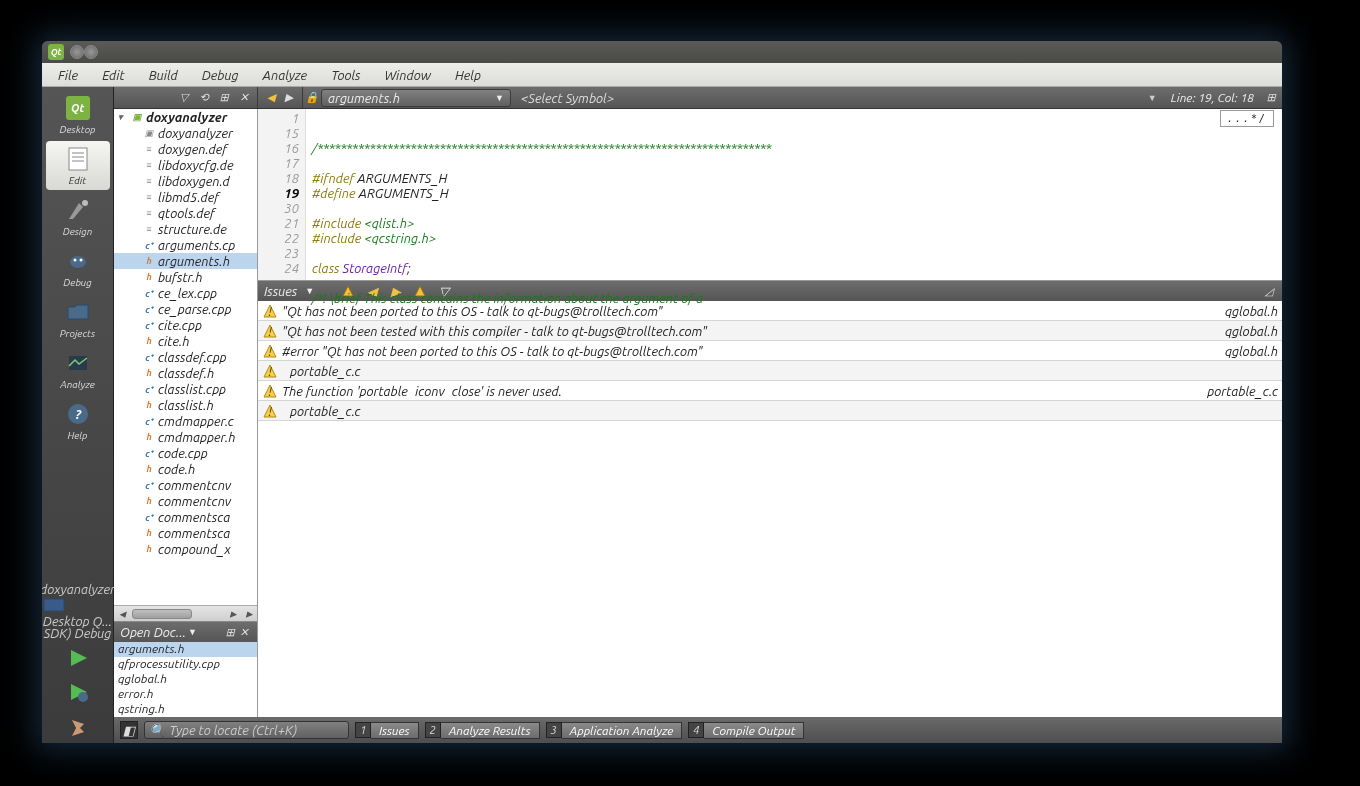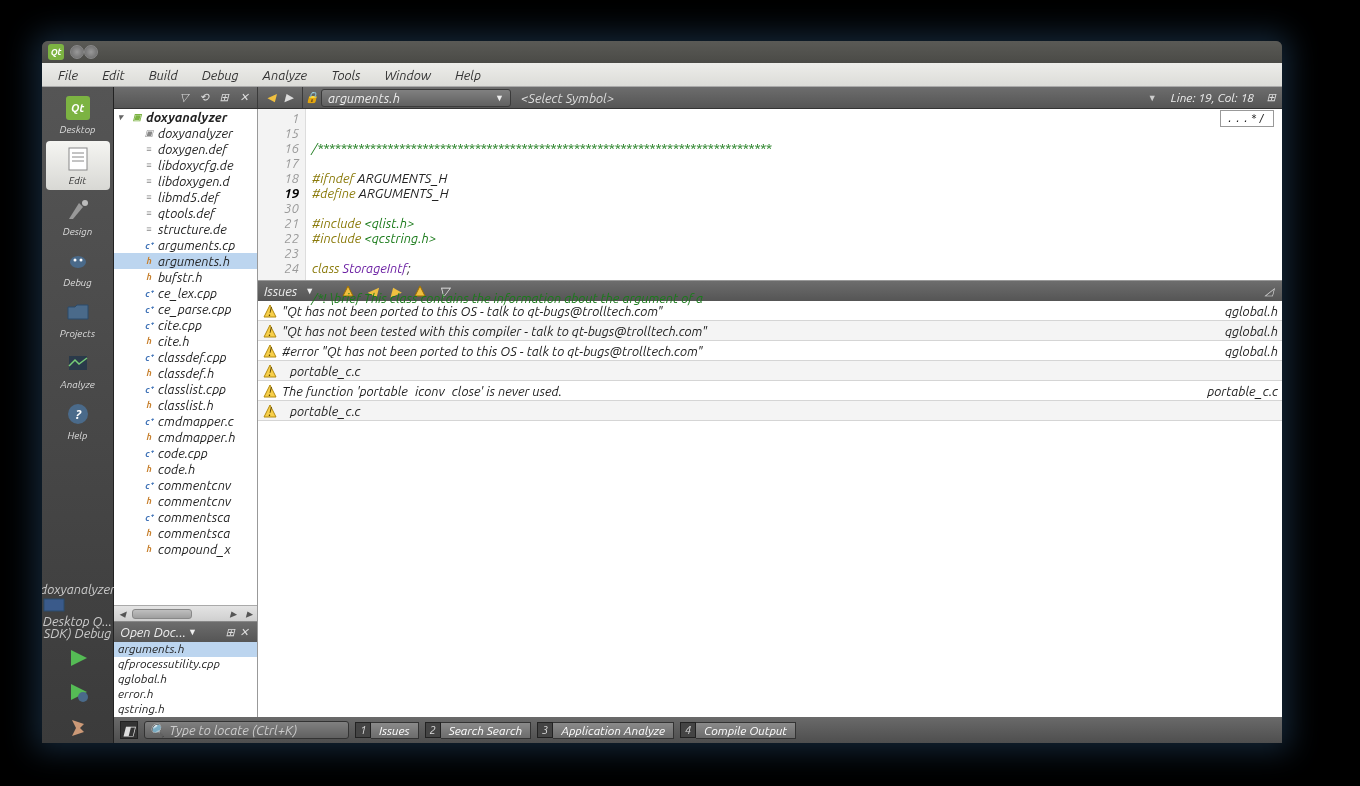--- a/index.html
+++ b/index.html
@@ -372,21 +372,21 @@
           <span>🔍</span>
           <span style="color:#ccc">Type to locate (Ctrl+K)</span>
         </div>
         <div id="otabs" style="display:flex;gap:6px;">
             <div class="obtn">
               <span class="num">1</span>
               <span class="lab">Issues</span>
             </div>
             <div class="obtn">
               <span class="num">2</span>
-              <span class="lab">Search Search</span>
+              <span class="lab">Analyze Results</span>
             </div>
             <div class="obtn">
               <span class="num">3</span>
               <span class="lab">Application Analyze</span>
             </div>
             <div class="obtn">
               <span class="num">4</span>
               <span class="lab">Compile Output</span>
             </div>
           </div>

